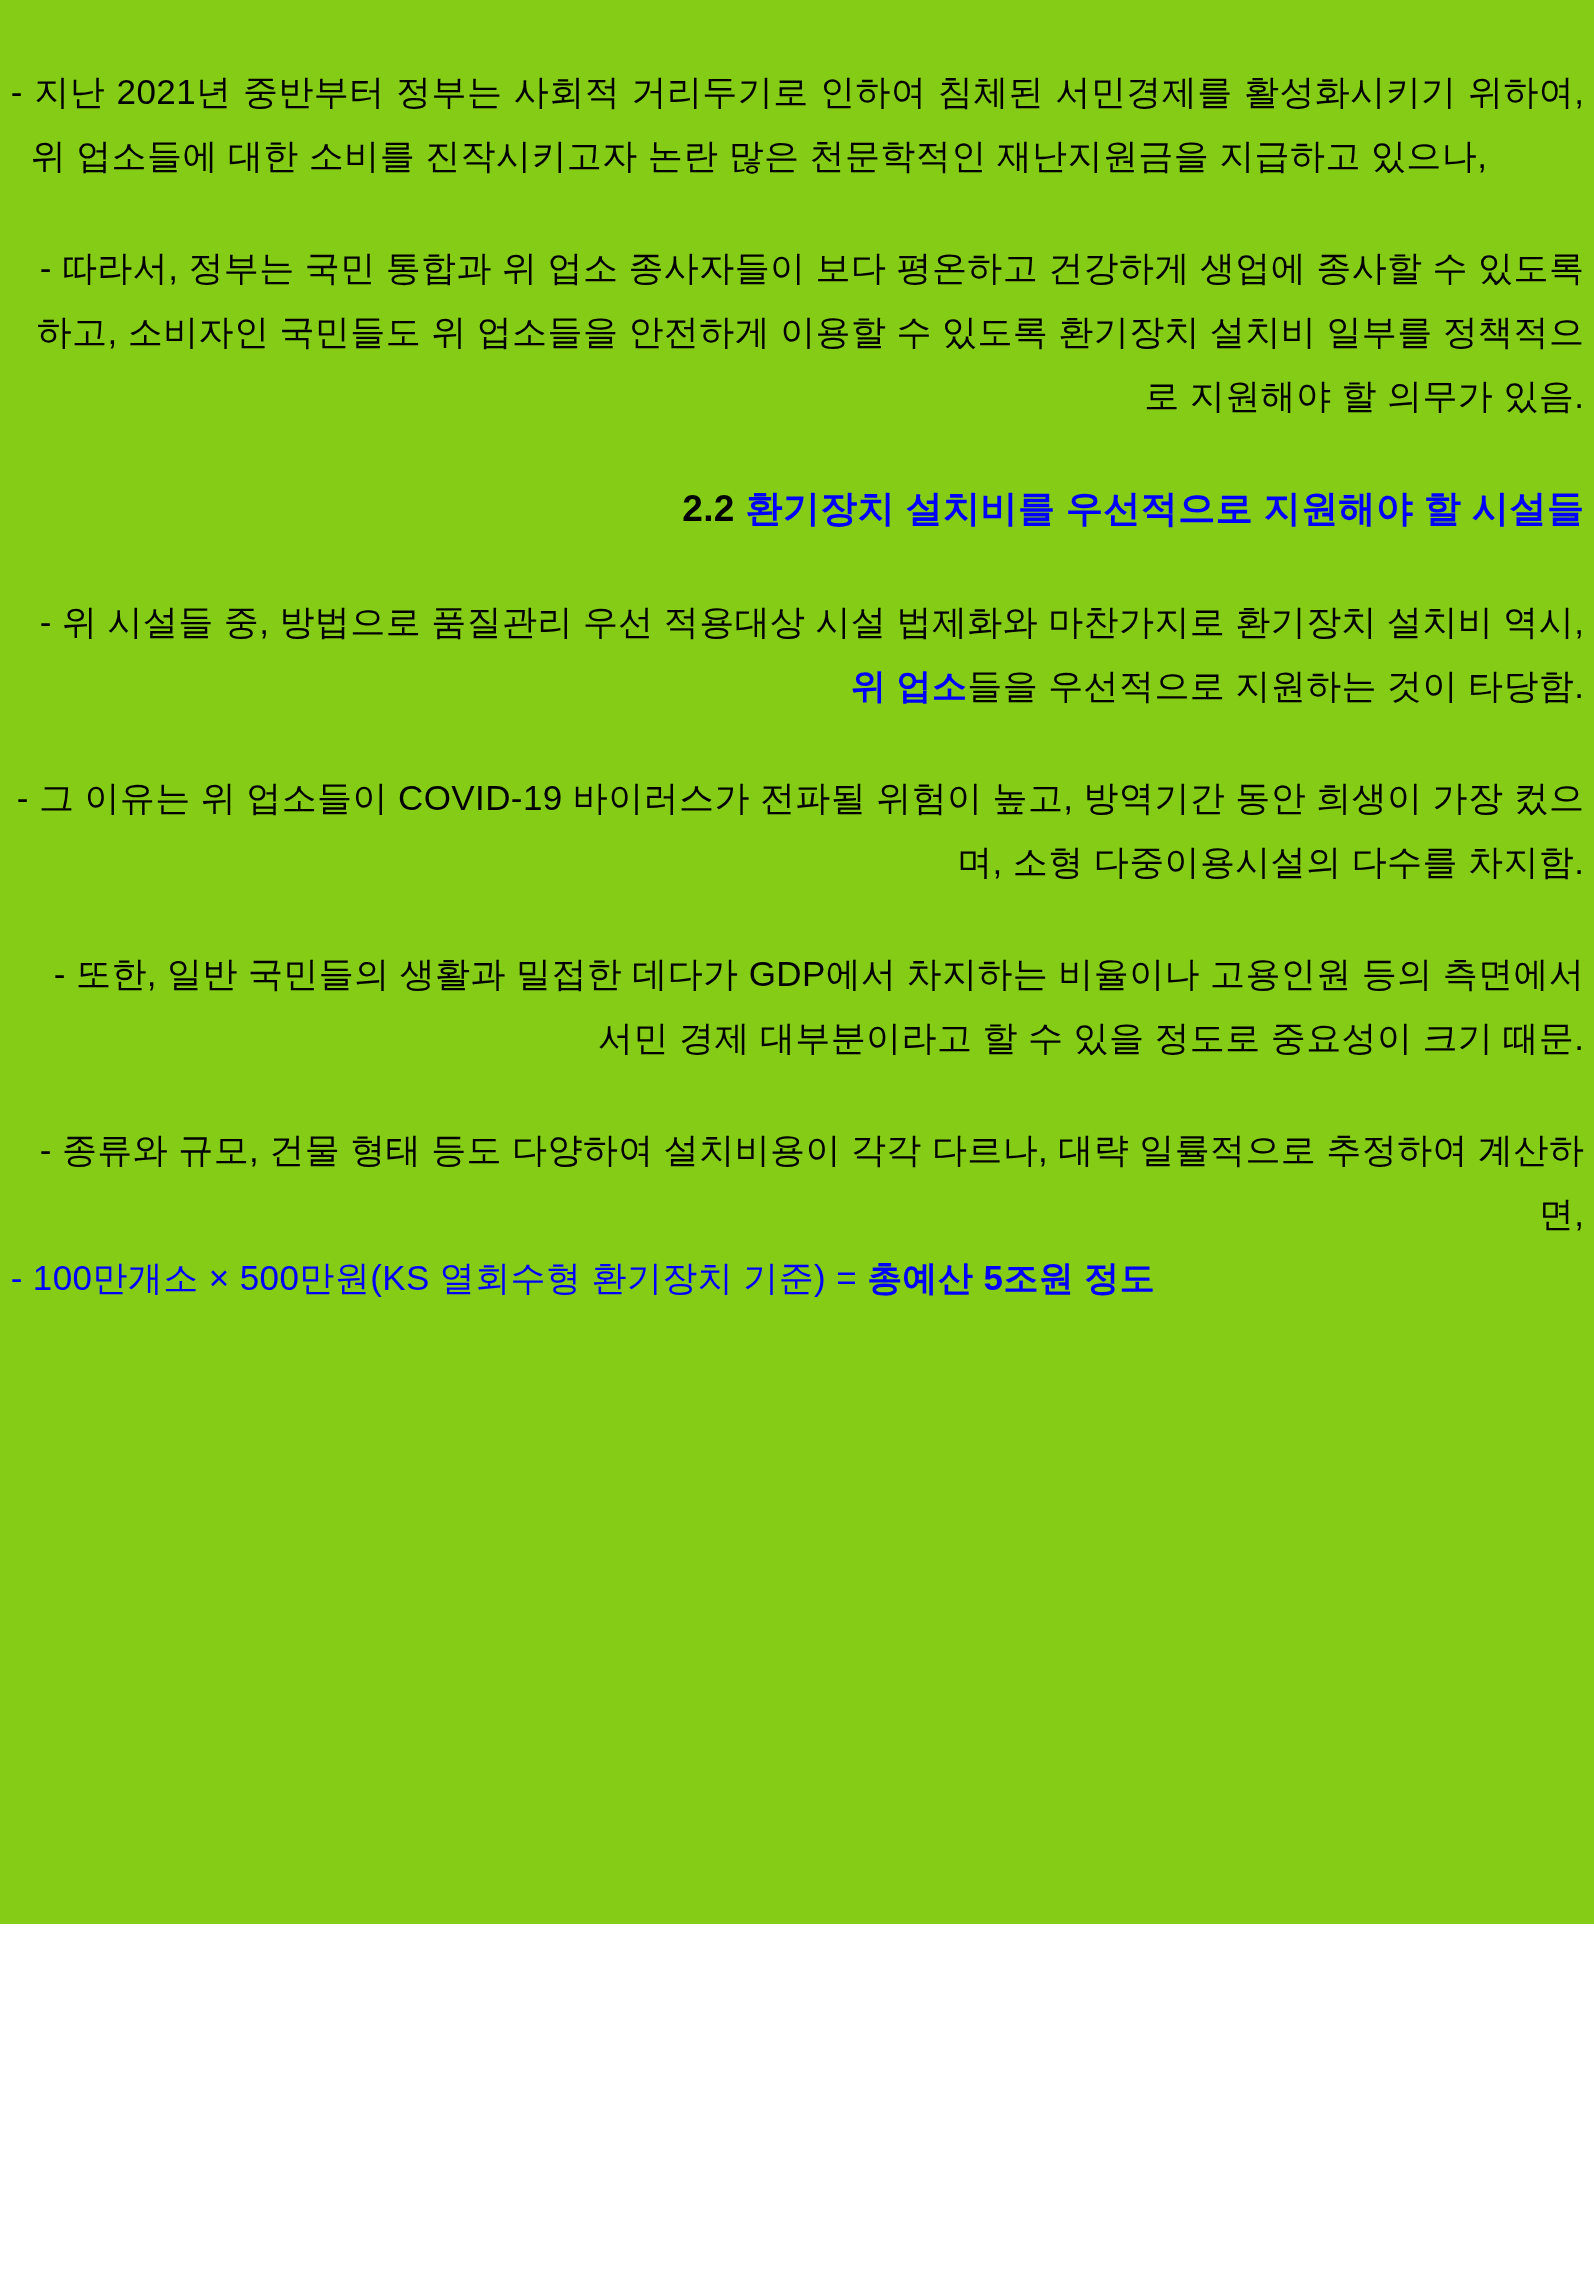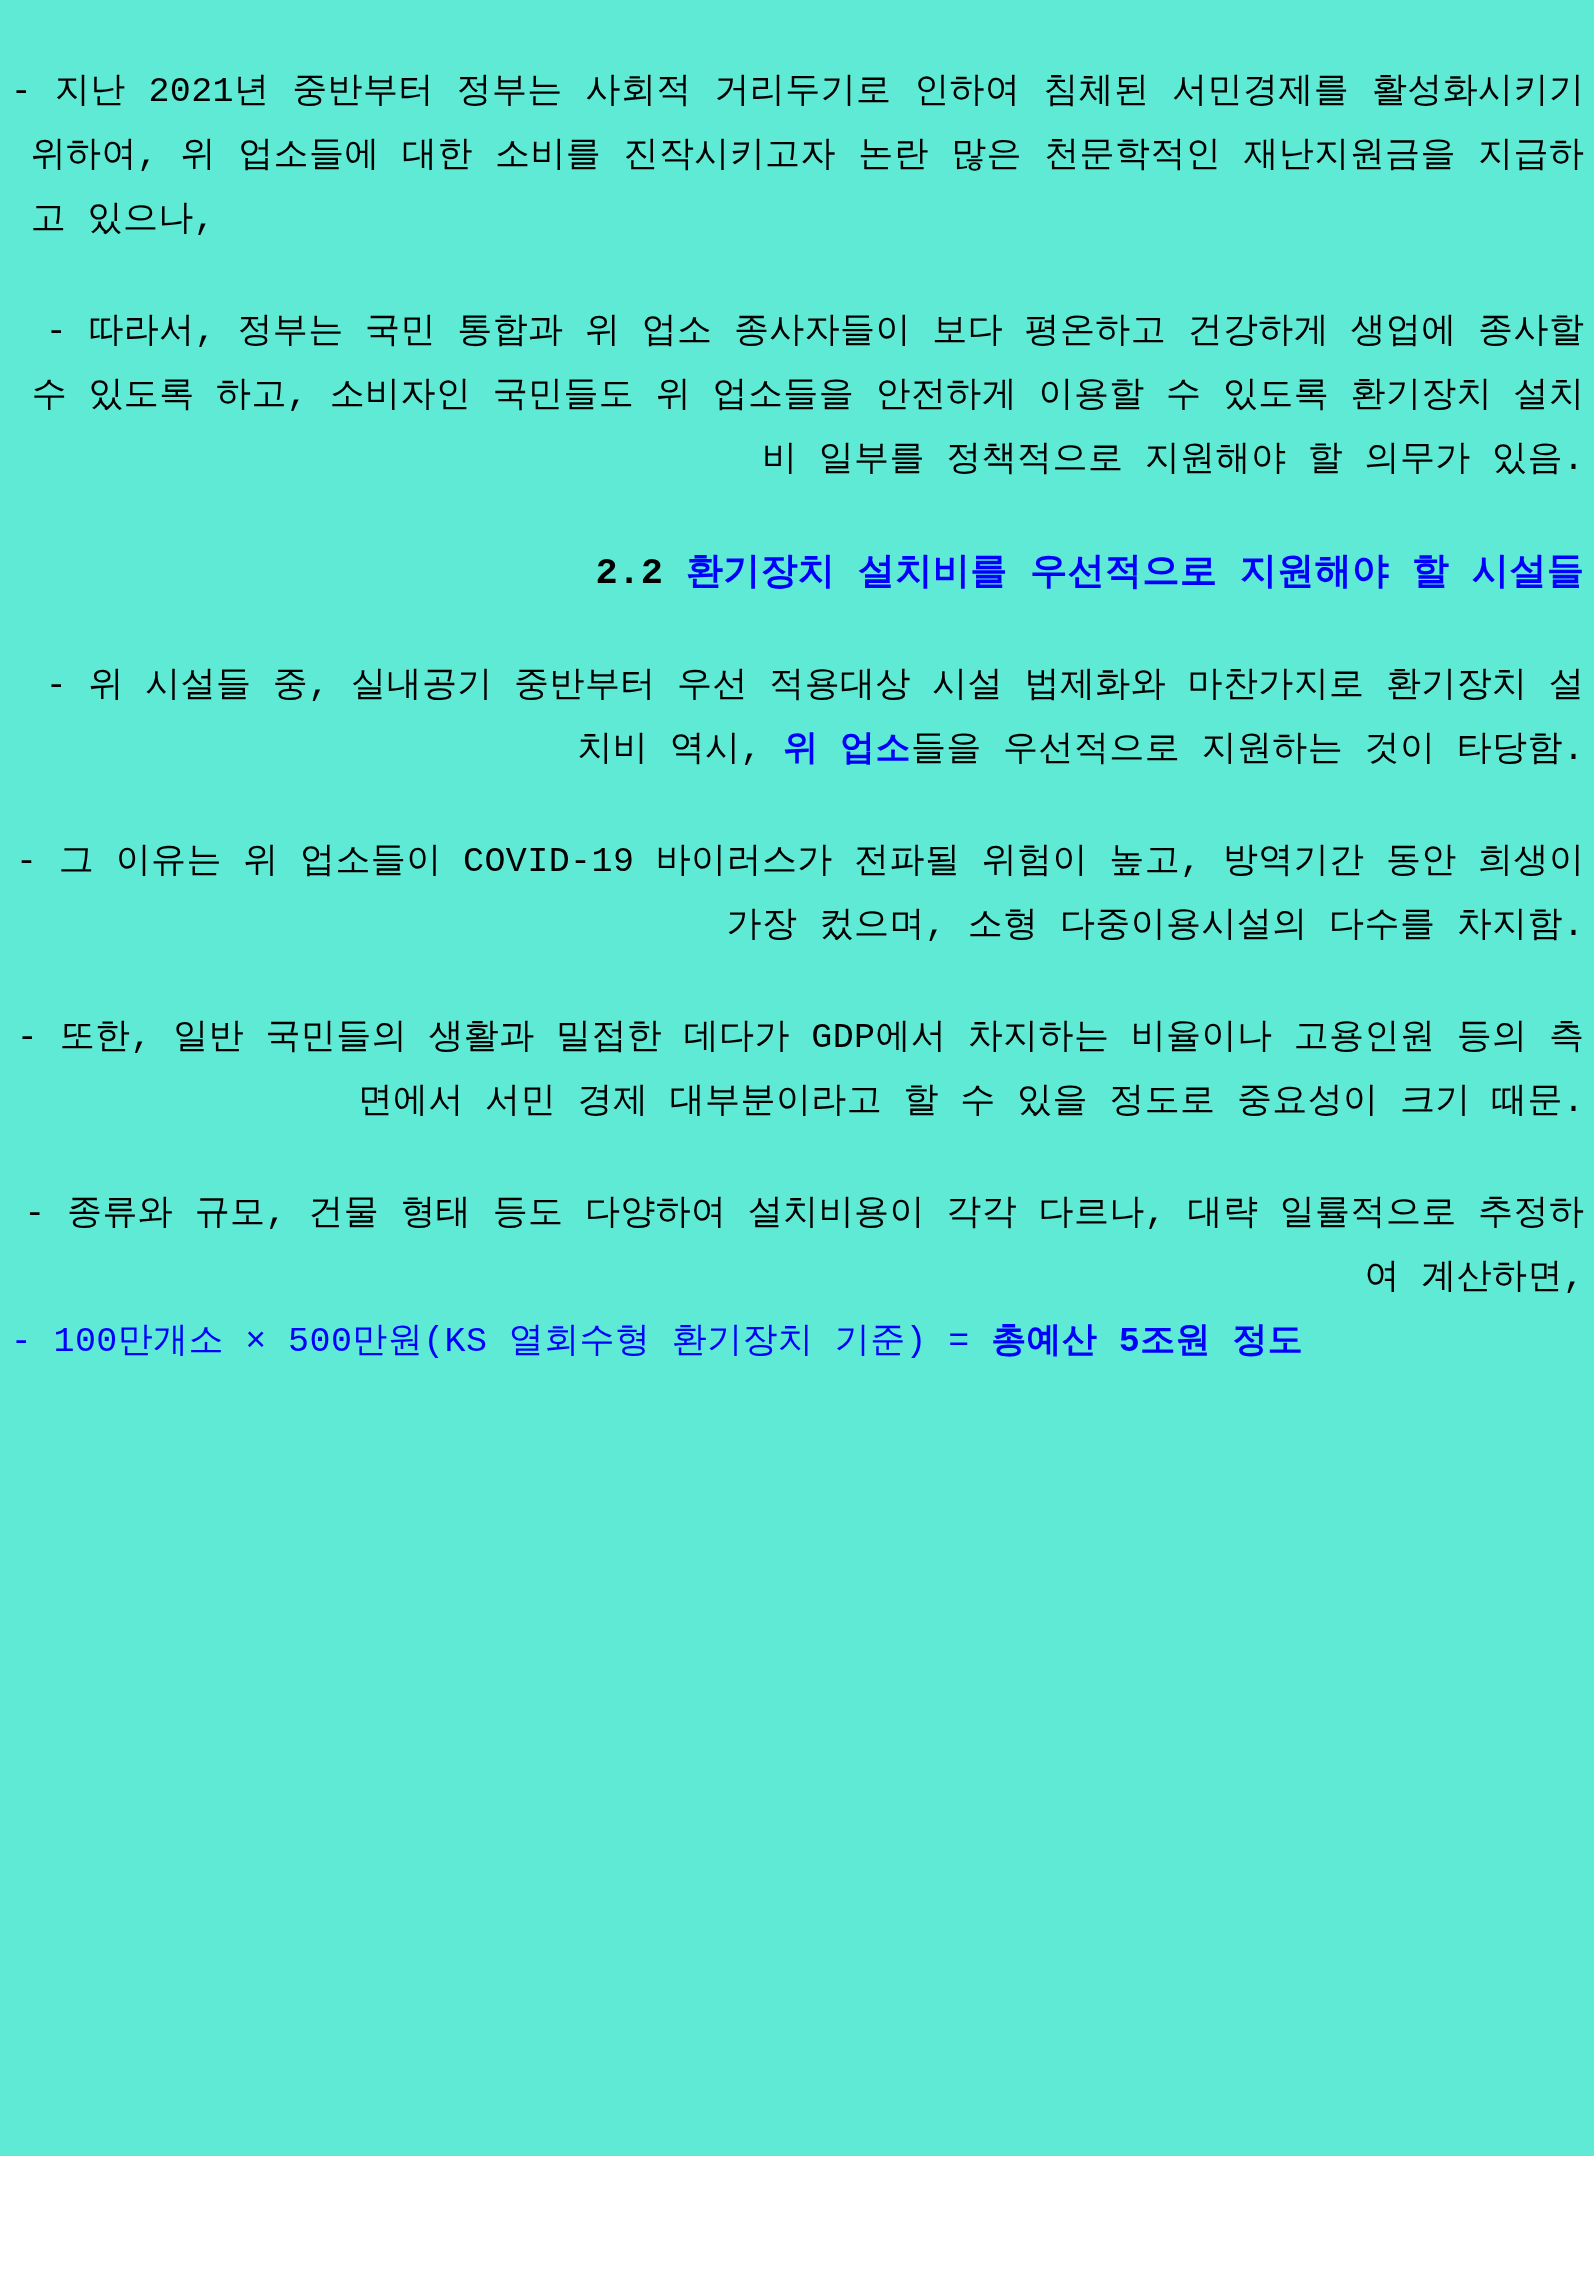--- a/index.html
+++ b/index.html
@@ -2,26 +2,26 @@
 <html lang="ko" style="font-size:12.3px"><head>
 <meta charset="utf-8">
 <style>
   html, body {
     margin: 0;
     padding: 0;
     background: #ffffff;
   }
   .page {
     width: 1595px;
-    height: 2156px;
+    height: 1924px;
     box-sizing: border-box;
-    background: #5eead4;
+    background: #84cc16;
     padding: 60px 10.7px 31px 10.7px;
     overflow: hidden;
-    font-family: Liberation Mono, monospace;
+    font-family: Liberation Sans, sans-serif;
     color: #000000;
   }
   .para {
     margin: 0;
     font-size: 35px;
     line-height: 64px;
     text-align: justify;
     padding-left: 20px;
     text-indent: -20px;
     letter-spacing: 0.4px;
@@ -40,19 +40,19 @@
   .seg-bl  { color: #0000ff; font-weight: 400; }
   .seg-blb { color: #0000ff; font-weight: 700; }
 </style>
 </head>
 <body>
 
 <div class="page">
   <p class="para"><span class="seg-k">- 지난 2021년 중반부터 정부는 사회적 거리두기로 인하여 침체된 서민경제를 활성화시키기 위하여, 위 업소들에 대한 소비를 진작시키고자 논란 많은 천문학적인 재난지원금을 지급하고 있으나,</span></p>
   <p class="para sp"><span class="seg-k">- 따라서, 정부는 국민 통합과 위 업소 종사자들이 보다 평온하고 건강하게 생업에 종사할 수 있도록 하고, 소비자인 국민들도 위 업소들을 안전하게 이용할 수 있도록 환기장치 설치비 일부를 정책적으로 지원해야 할 의무가 있음.</span></p>
   <h2 class="heading sp"><span class="seg-kb">2.2 </span><span class="seg-blb">환기장치 설치비를 우선적으로 지원해야 할 시설들</span></h2>
-  <p class="para sp"><span class="seg-k">- 위 시설들 중, 실내공기 중반부터 우선 적용대상 시설 법제화와 마찬가지로 환기장치 설치비 역시, </span><span class="seg-blb">위 업소</span><span class="seg-k">들을 우선적으로 지원하는 것이 타당함.</span></p>
+  <p class="para sp"><span class="seg-k">- 위 시설들 중, 방법으로 품질관리 우선 적용대상 시설 법제화와 마찬가지로 환기장치 설치비 역시, </span><span class="seg-blb">위 업소</span><span class="seg-k">들을 우선적으로 지원하는 것이 타당함.</span></p>
   <p class="para sp"><span class="seg-k">- 그 이유는 위 업소들이 COVID-19 바이러스가 전파될 위험이 높고, 방역기간 동안 희생이 가장 컸으며, 소형 다중이용시설의 다수를 차지함.</span></p>
   <p class="para sp"><span class="seg-k">- 또한, 일반 국민들의 생활과 밀접한 데다가 GDP에서 차지하는 비율이나 고용인원 등의 측면에서 서민 경제 대부분이라고 할 수 있을 정도로 중요성이 크기 때문.</span></p>
   <p class="para sp"><span class="seg-k">- 종류와 규모, 건물 형태 등도 다양하여 설치비용이 각각 다르나, 대략 일률적으로 추정하여 계산하면,</span></p>
   <p class="para"><span class="seg-bl">- 100만개소 × 500만원(KS 열회수형 환기장치 기준) = </span><span class="seg-blb">총예산 5조원 정도</span></p>
 </div>
 
 
 </body></html>

